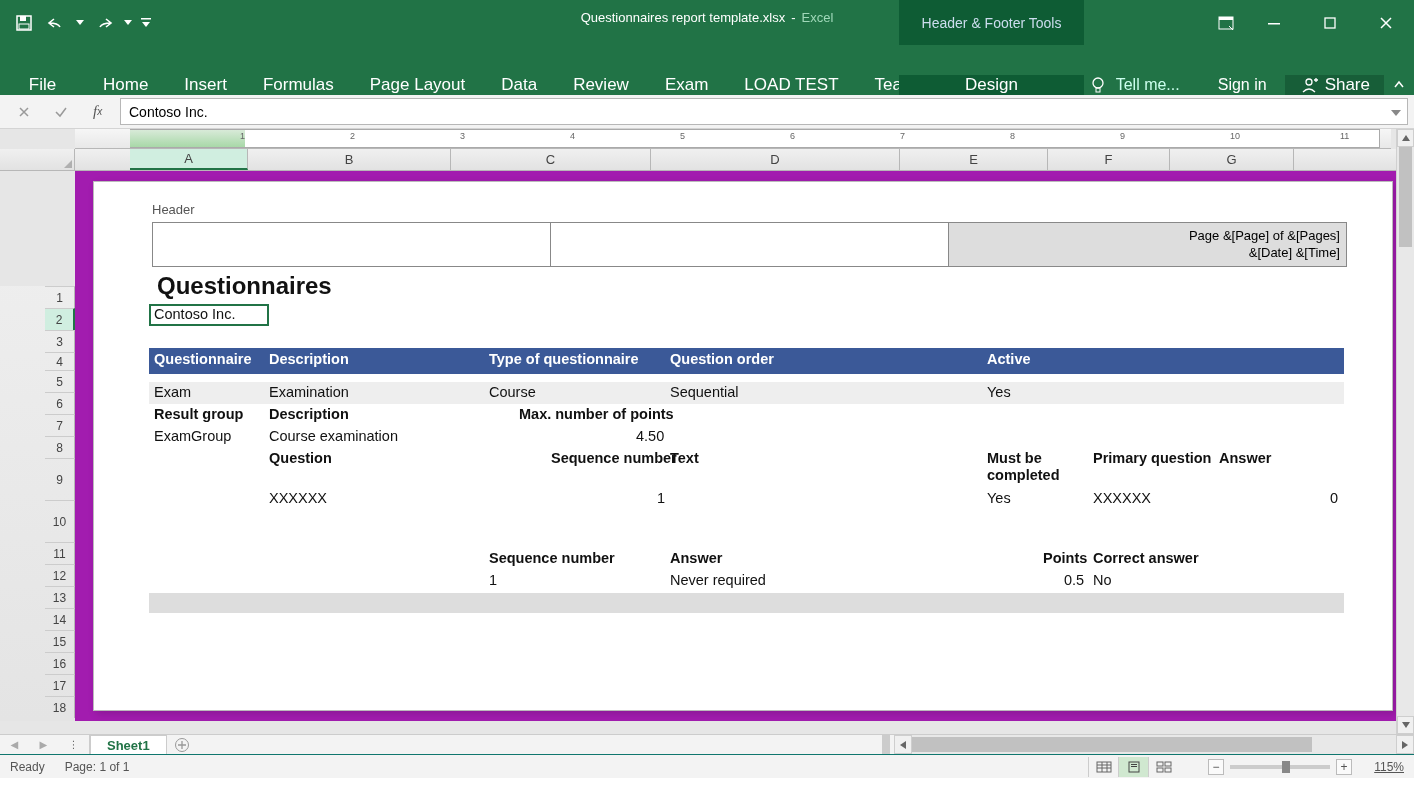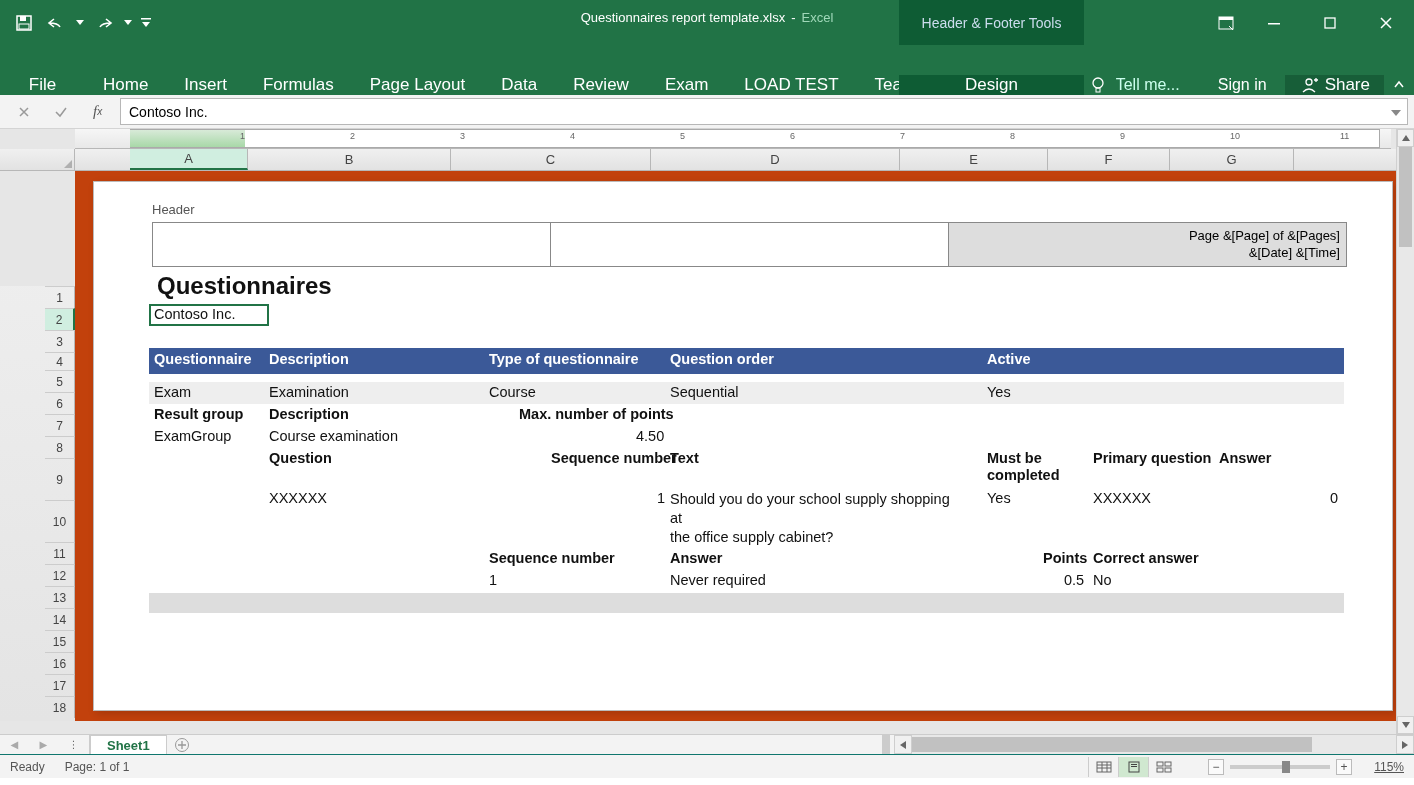--- a/index.html
+++ b/index.html
@@ -60,21 +60,21 @@
 
 
 .sheet-body { display:flex; height: 550px;}
 .row-headers { width: 75px; background: linear-gradient(#f0f0f0,#e4e4e4); display:flex;flex-direction:column;}
 .rh-spacer{height:115px;background:#e6e6e6;}
 .row-h { height: 22px; width:30px; margin-left:45px; border-top:1px solid #ccc;border-right:1px solid #b7b7b7;display:flex;align-items:center;justify-content:center;font-size:12px;color:#444;cursor:pointer;}
 .row-h.active{background:#d0eee0;border-right:2px solid #217346;}
 .row-h.tall{height:42px;}
 
 
-.page-canvas { flex:1; position:relative; background:#c2410c;}
+.page-canvas { flex:1; position:relative; background:#a21caf;}
 .page-paper { position:absolute; left:18px; top:10px; width:1300px; height:530px; background:#fff; box-shadow: 3px 3px 8px rgba(0,0,0,0.15); border:1px solid #bbb;}
 
 
 .header-label{position:absolute;left:58px;top:20px;font-size:13px;color:#555;}
 .header-boxes{position:absolute;left:58px;top:40px;display:flex;width:1195px;height:45px;}
 .hb{border:1px solid #888;flex:1;font-size:13px;padding:4px 6px;}
 .hb.left{border-right:none;}
 .hb.mid{border-right:none;}
 .hb.right{background:#ddd;text-align:right;line-height:17px;}
 
@@ -335,21 +335,20 @@
 
           <div class="cell bold" style="left:175px;top:268px;">Question</div>
           <div class="cell bold" style="left:457px;top:268px;">Sequence number</div>
           <div class="cell bold" style="left:576px;top:268px;">Text</div>
           <div class="cell bold" style="left:893px;top:268px;white-space:normal;width:110px;line-height:17px;">Must be completed</div>
           <div class="cell bold" style="left:999px;top:268px;">Primary question</div>
           <div class="cell bold" style="left:1125px;top:268px;">Answer</div>
 
           <div class="cell" style="left:175px;top:308px;">XXXXXX</div>
           <div class="cell" style="left:563px;top:308px;">1</div>
-          <div class="cell" style="left:576px;top:308px;white-space:normal;width:280px;line-height:19px;"><span>Should you do your school supply shopping at</span><br><span>the office supply cabinet?</span></div>
           <div class="cell" style="left:893px;top:308px;">Yes</div>
           <div class="cell" style="left:999px;top:308px;">XXXXXX</div>
           <div class="cell" style="left:1236px;top:308px;">0</div>
 
           <div class="cell bold" style="left:395px;top:368px;">Sequence number</div>
           <div class="cell bold" style="left:576px;top:368px;">Answer</div>
           <div class="cell bold" style="left:949px;top:368px;">Points</div>
           <div class="cell bold" style="left:999px;top:368px;">Correct answer</div>
 
           <div class="cell" style="left:395px;top:390px;">1</div>

